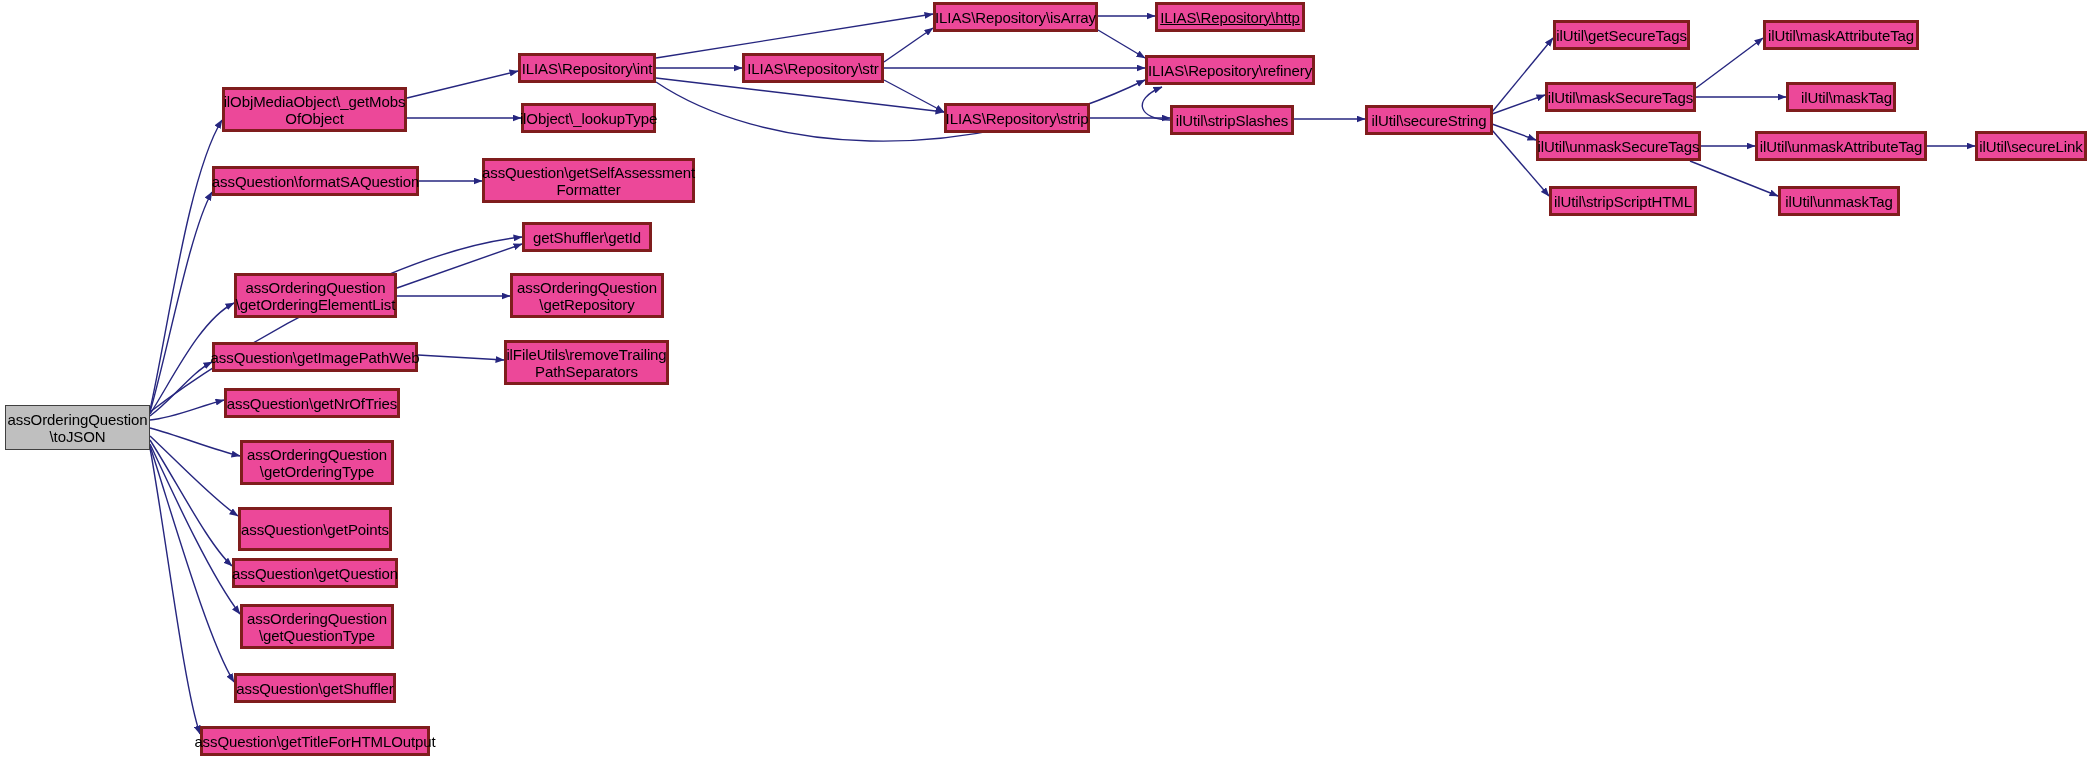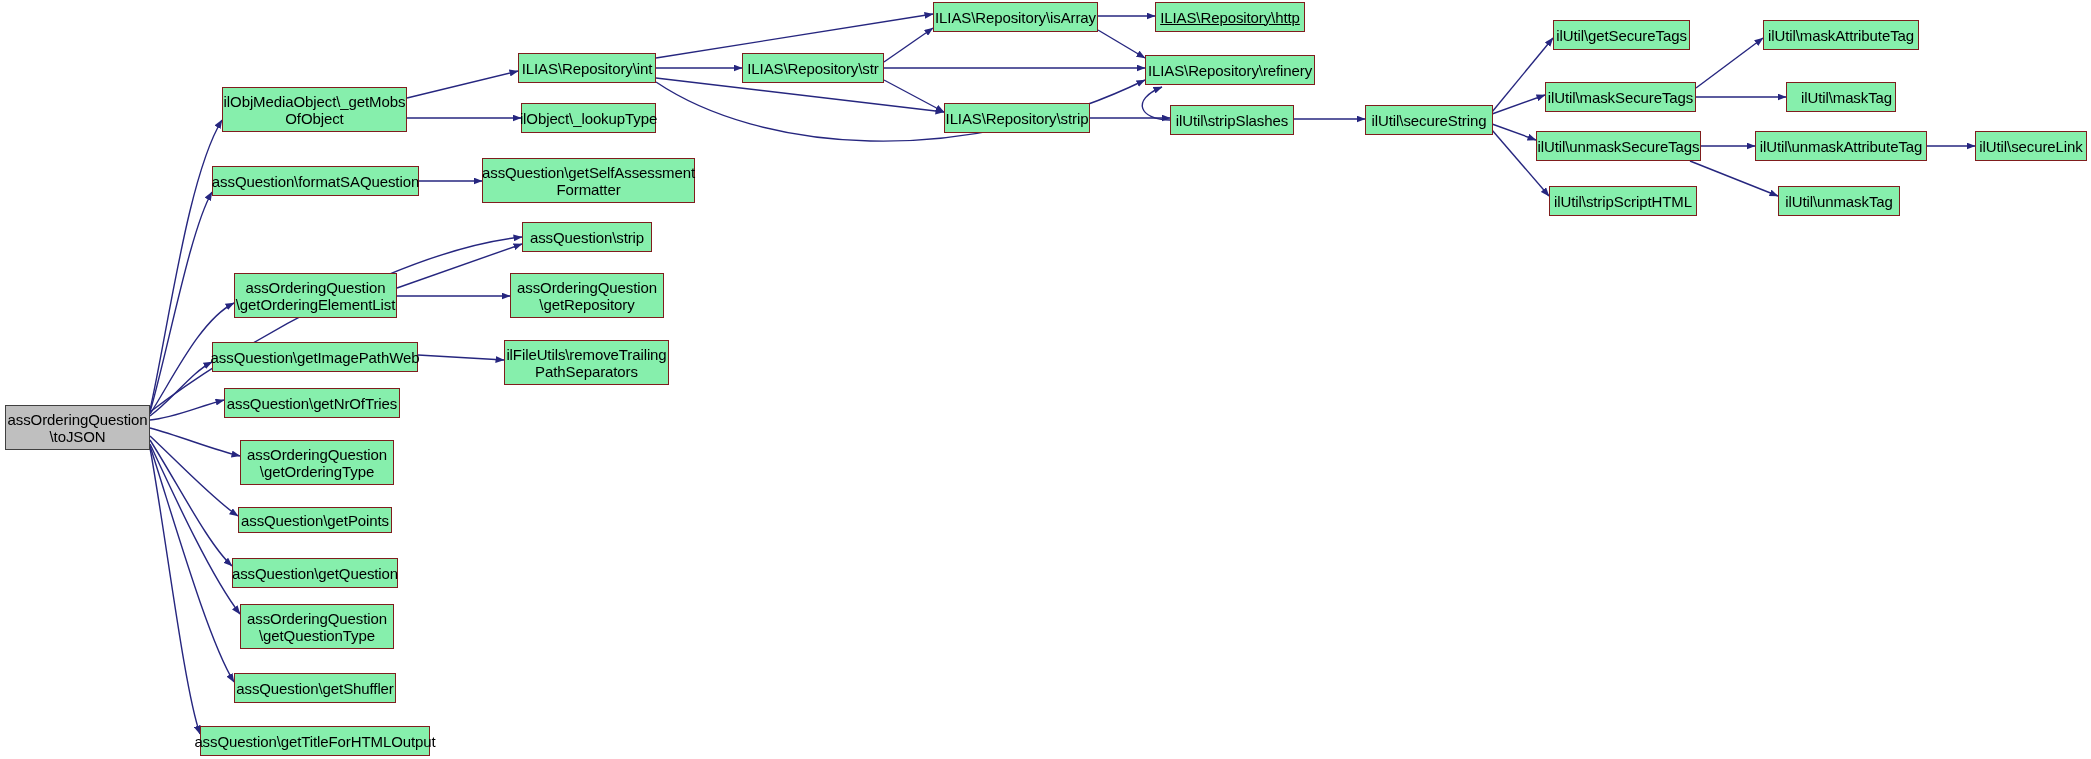--- a/index.html
+++ b/index.html
@@ -15,22 +15,22 @@
   svg.edges{
     position:absolute;
     left:0; top:0;
     width:2091px;
     height:759px;
     pointer-events:none;
   }
   .node{
     position:absolute;
     box-sizing:border-box;
-    border:1px solid #7f1d1d;
-    background:#86efac;
+    border:3px solid #7f1d1d;
+    background:#ec4899;
     color:#000000;
     font-size:15px;
     line-height:17px;
     display:flex;
     align-items:center;
     justify-content:center;
     text-align:center;
     white-space:pre-line;
     letter-spacing:-0.1px;
     z-index:5;
@@ -97,31 +97,31 @@
 \toJSON</div>
       <div class="node" style="left: 222px; top: 87px; width: 185px; height: 45px;">ilObjMediaObject\_getMobs
 OfObject</div>
       <div class="node" style="left: 212px; top: 166px; width: 207px; height: 30px;">assQuestion\formatSAQuestion</div>
       <div class="node" style="left: 234px; top: 273px; width: 163px; height: 45px;">assOrderingQuestion
 \getOrderingElementList</div>
       <div class="node" style="left: 212px; top: 342px; width: 206px; height: 30px;">assQuestion\getImagePathWeb</div>
       <div class="node" style="left: 224px; top: 388px; width: 176px; height: 30px;">assQuestion\getNrOfTries</div>
       <div class="node" style="left: 240px; top: 440px; width: 154px; height: 45px;">assOrderingQuestion
 \getOrderingType</div>
-      <div class="node" style="left: 238px; top: 507px; width: 154px; height: 26px;">assQuestion\getPoints</div>
+      <div class="node" style="left: 238px; top: 507px; width: 154px; height: 44px;">assQuestion\getPoints</div>
       <div class="node" style="left: 232px; top: 558px; width: 166px; height: 30px;">assQuestion\getQuestion</div>
       <div class="node" style="left: 240px; top: 604px; width: 154px; height: 45px;">assOrderingQuestion
 \getQuestionType</div>
       <div class="node" style="left: 234px; top: 673px; width: 162px; height: 30px;">assQuestion\getShuffler</div>
       <div class="node" style="left: 200px; top: 726px; width: 230px; height: 30px;">assQuestion\getTitleForHTMLOutput</div>
       <div class="node" style="left: 518px; top: 53px; width: 138px; height: 30px;">ILIAS\Repository\int</div>
       <div class="node" style="left: 521px; top: 103px; width: 135px; height: 30px;">ilObject\_lookupType</div>
       <div class="node" style="left: 482px; top: 158px; width: 213px; height: 45px;">assQuestion\getSelfAssessment
 Formatter</div>
-      <div class="node" style="left: 522px; top: 222px; width: 130px; height: 30px;">assQuestion\strip</div>
+      <div class="node" style="left: 522px; top: 222px; width: 130px; height: 30px;">getShuffler\getId</div>
       <div class="node" style="left: 510px; top: 273px; width: 154px; height: 45px;">assOrderingQuestion
 \getRepository</div>
       <div class="node" style="left: 504px; top: 340px; width: 165px; height: 45px;">ilFileUtils\removeTrailing
 PathSeparators</div>
       <div class="node" style="left: 742px; top: 53px; width: 142px; height: 30px;">ILIAS\Repository\str</div>
       <div class="node" style="left: 933px; top: 2px; width: 165px; height: 30px;">ILIAS\Repository\isArray</div>
       <div class="node" style="left: 944px; top: 103px; width: 146px; height: 30px;">ILIAS\Repository\strip</div>
       <div class="node" style="left: 1155px; top: 2px; width: 150px; height: 30px; text-decoration: underline;">ILIAS\Repository\http</div>
       <div class="node" style="left: 1145px; top: 55px; width: 170px; height: 30px;">ILIAS\Repository\refinery</div>
       <div class="node" style="left: 1170px; top: 105px; width: 124px; height: 30px;">ilUtil\stripSlashes</div>

